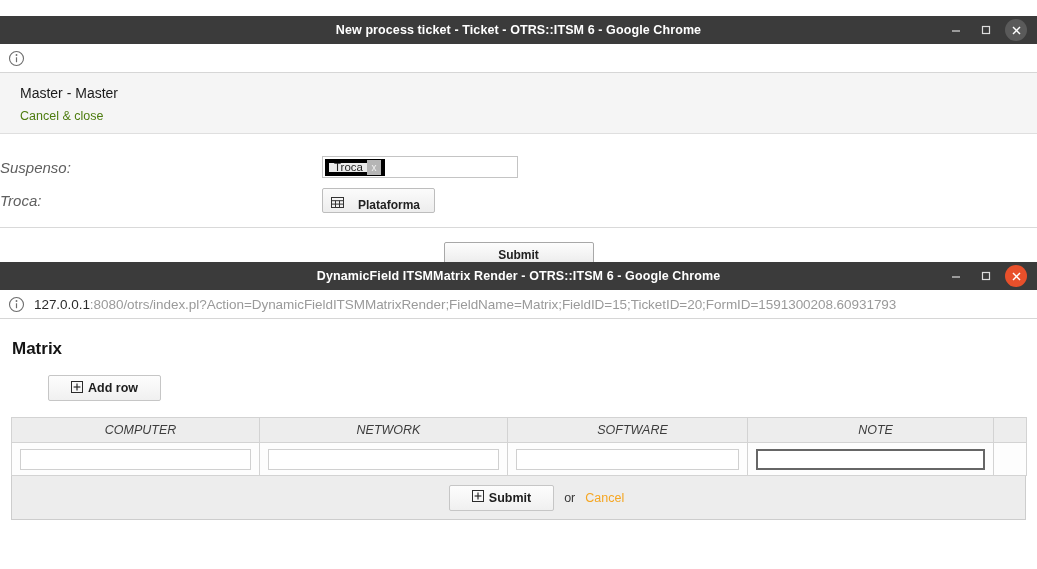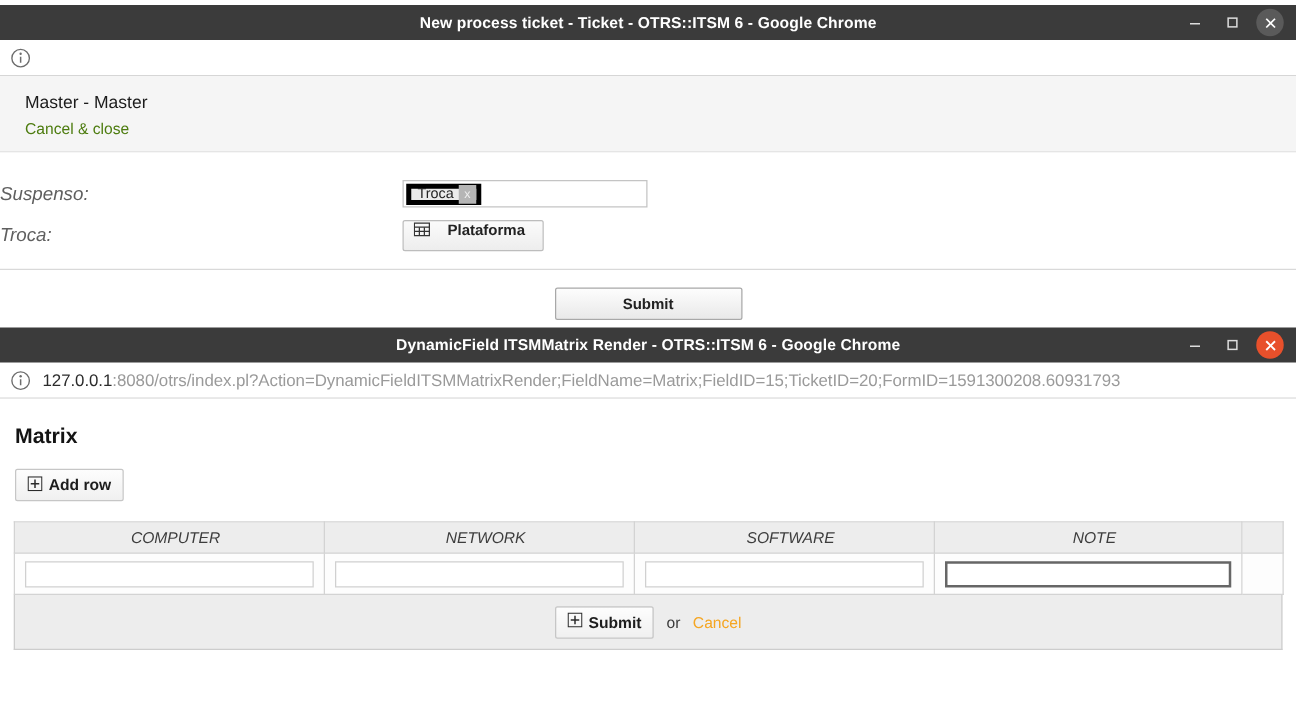--- a/index.html
+++ b/index.html
@@ -83,21 +83,21 @@
     font-size: 13.5px;
     color: #9a9a9a;
     white-space: nowrap;
     overflow: hidden;
     text-overflow: clip;
     letter-spacing: -0.05px;
   }
   .url-host { color: #2b2b2b; }
 
   
-  #win1 { top: 4px; height: 258px; }
+  #win1 { top: 16px; height: 258px; }
   .w1-header {
     background: #f5f5f5;
     border-bottom: 1px solid #dfdfdf;
     padding: 12px 0 10px 20px;
     height: 38px;
     box-sizing: content-box;
   }
   .w1-title {
     font-size: 14px;
     font-weight: normal;
@@ -156,21 +156,21 @@
     width: 14px;
     height: 15px;
     display: flex;
     align-items: center;
     justify-content: center;
     margin-left: 4px;
     cursor: pointer;
   }
   .matrix-btn {
     display: inline-flex;
-    align-items: flex-start;
+    align-items: flex-end;
     height: 25px;
     background: linear-gradient(#fbfbfb, #ededed);
     border: 1px solid #bdbdbd;
     border-radius: 2px;
     padding: 0 14px 0 8px;
     font-size: 12px;
     font-weight: bold;
     color: #222;
     cursor: pointer;
     box-sizing: border-box;
@@ -210,26 +210,27 @@
     padding: 20px 0 0 12px;
   }
   .addrow-wrap { padding: 16px 0 16px 12px; }
   .btn-std {
     display: inline-flex;
     align-items: center;
     background: linear-gradient(#fdfdfd, #f0f0f0);
     border: 1px solid #c6c6c6;
     border-radius: 2px;
     height: 26px;
-    padding: 0 9px;
+    padding: 0 22px;
     font-size: 12.5px;
     font-weight: bold;
     color: #1d1d1d;
     cursor: pointer;
     box-sizing: border-box;
+    margin-left: 36px;
   }
   .plus-box { margin-right: 5px; display: block; }
 
   .matrix-table {
     width: 1015px;
     margin-left: 11px;
     border-collapse: collapse;
     border: 1px solid #cdcdcd;
     table-layout: fixed;
   }

